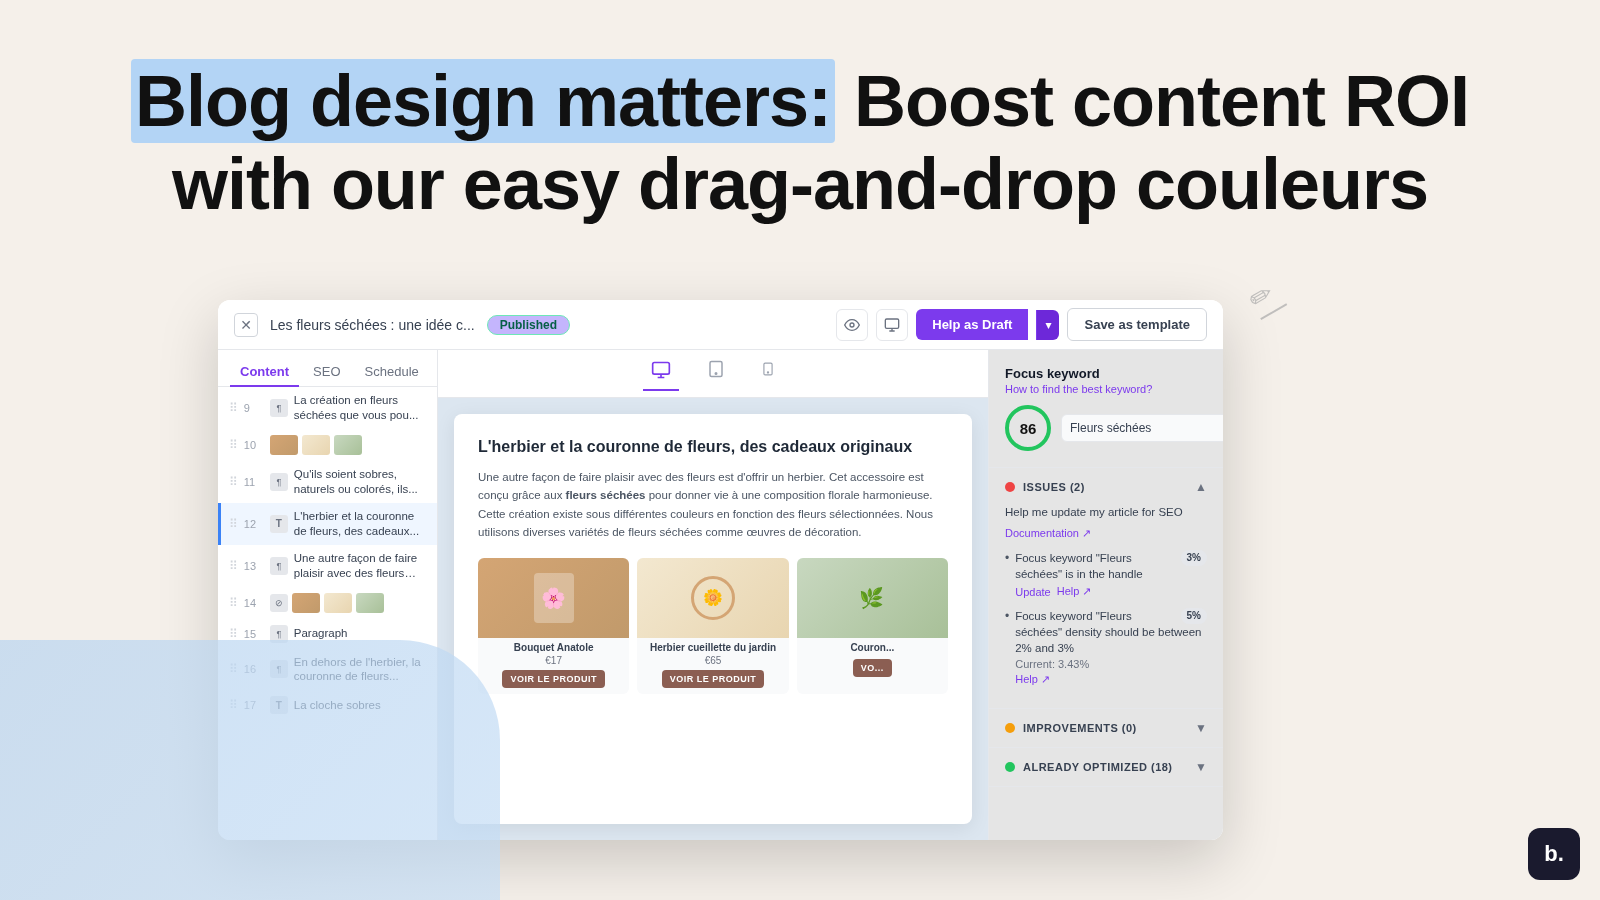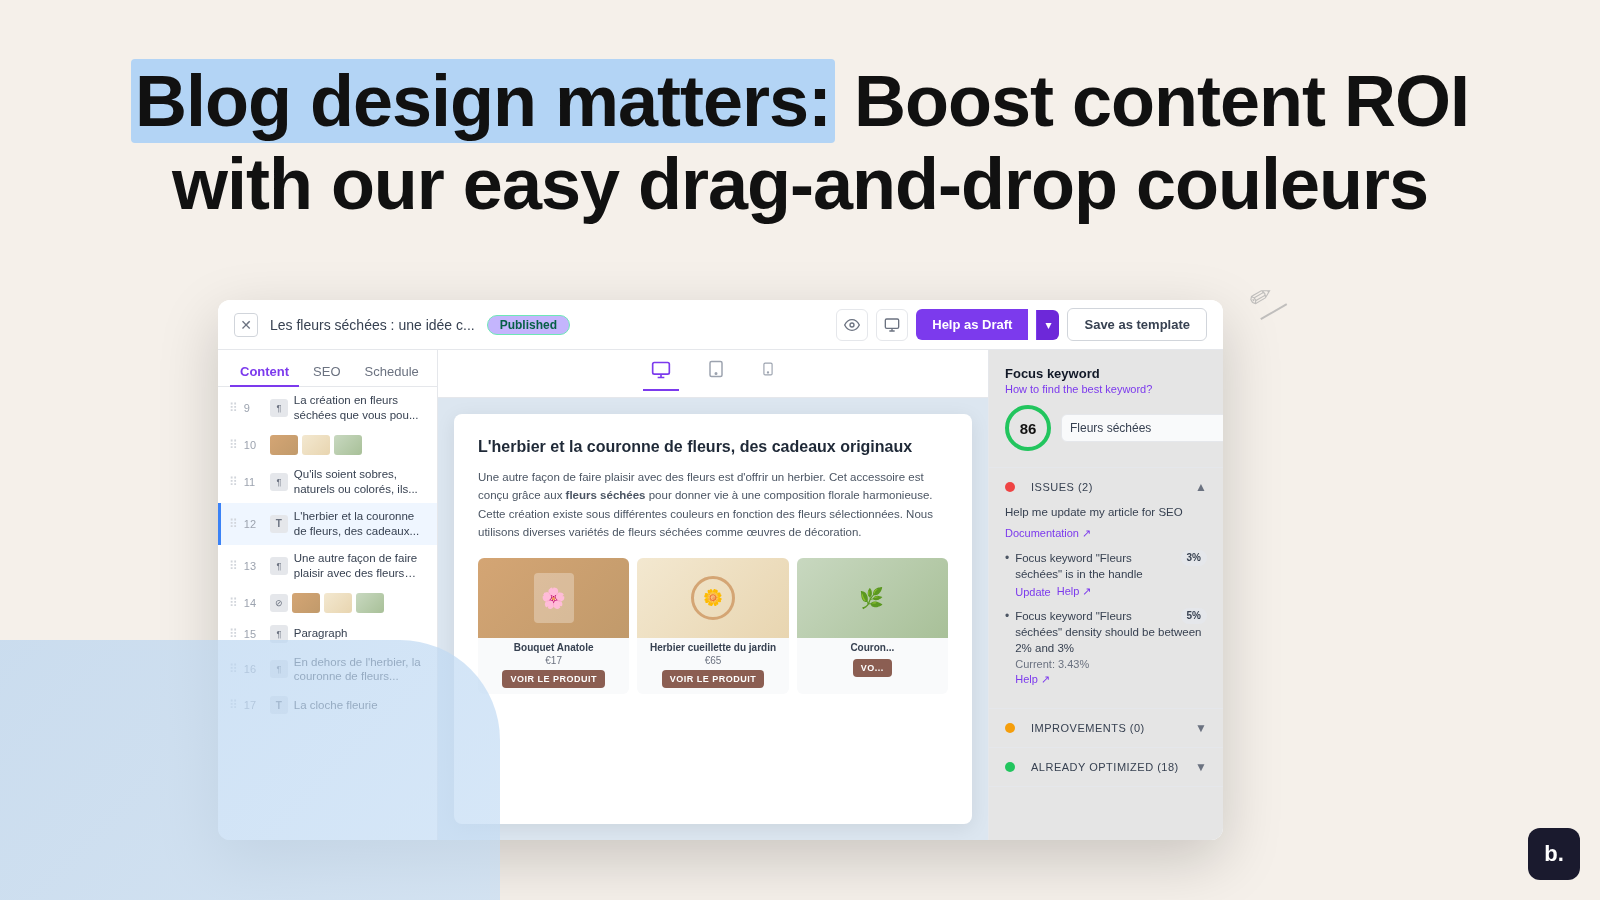--- a/index.html
+++ b/index.html
@@ -388,25 +388,24 @@
     .seo-section-left {
       display: flex;
       align-items: center;
       gap: 8px;
     }
     .seo-dot-red { width: 10px; height: 10px; border-radius: 50%; background: #ef4444; flex-shrink: 0; }
     .seo-dot-yellow { width: 10px; height: 10px; border-radius: 50%; background: #f59e0b; flex-shrink: 0; }
     .seo-dot-green { width: 10px; height: 10px; border-radius: 50%; background: #22c55e; flex-shrink: 0; }
     .seo-section-label {
       font-size: 11px;
-      font-weight: 400;
+      font-weight: 700;
       color: #374151;
       letter-spacing: 0.5px;
       text-transform: uppercase;
-      margin-left: 8px;
     }
     .seo-chevron {
       font-size: 12px;
       color: #6b7280;
     }
 
     .seo-section-body {
       padding: 0 16px 12px;
     }
     .seo-help-text {
@@ -645,21 +644,21 @@
           </div>
           <span class="sidebar-item-text">En dehors de l'herbier, la couronne de fleurs...</span>
         </div>
 
         <div class="sidebar-item">
           <span class="sidebar-item-drag">⠿</span>
           <span class="sidebar-item-num">17</span>
           <div class="sidebar-item-icons">
             <div class="si-icon" style="font-weight:700;font-size:10px;">T</div>
           </div>
-          <span class="sidebar-item-text">La cloche fleurie</span>
+          <span class="sidebar-item-text">La cloche sobres</span>
         </div>
       </div>
     </div>
 
     <div class="main-content-wrapper">
 
       <div class="window-device-bar">
         <span class="window-device-icon active">
           <svg width="20" height="20" viewBox="0 0 24 24" fill="none" stroke="currentColor" stroke-width="2">
               <rect x="2" y="3" width="20" height="14" rx="2"></rect>

